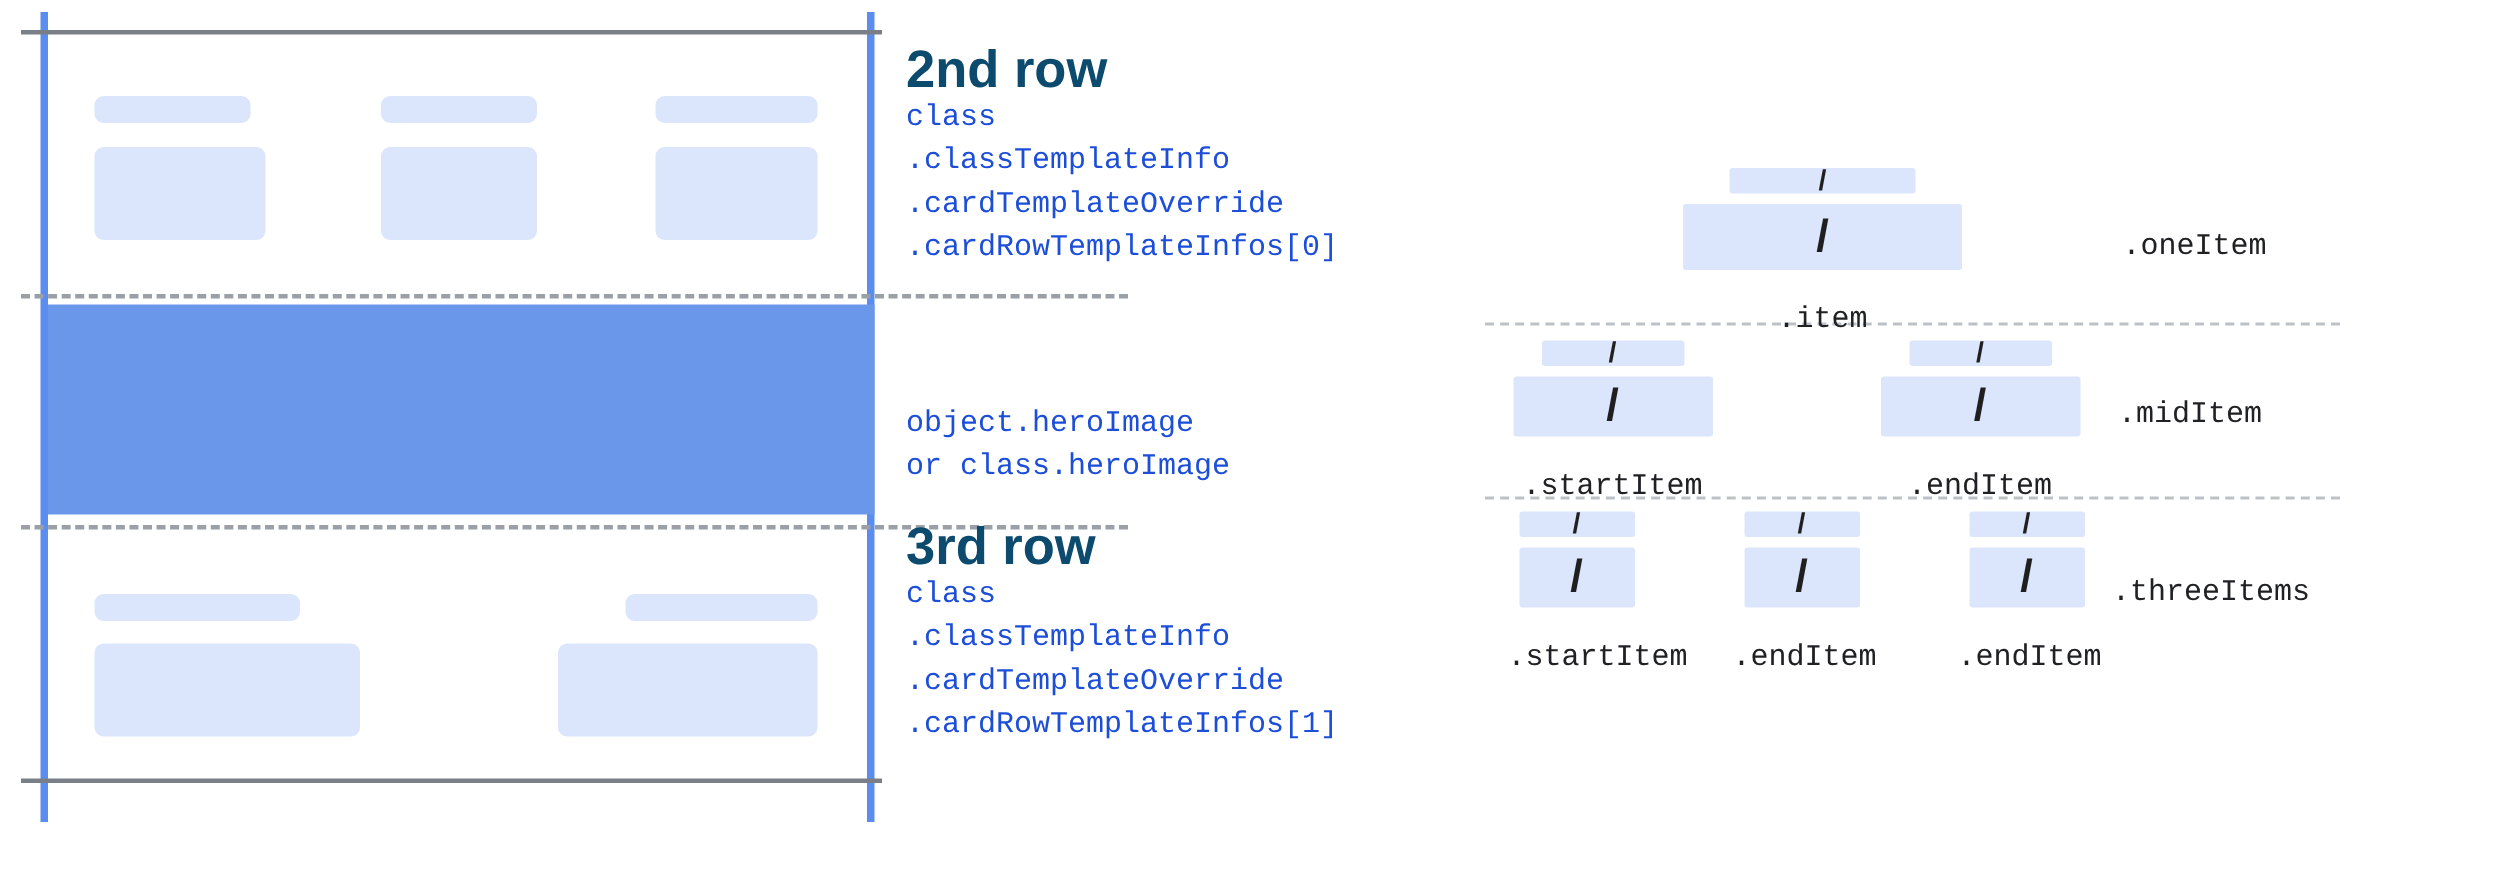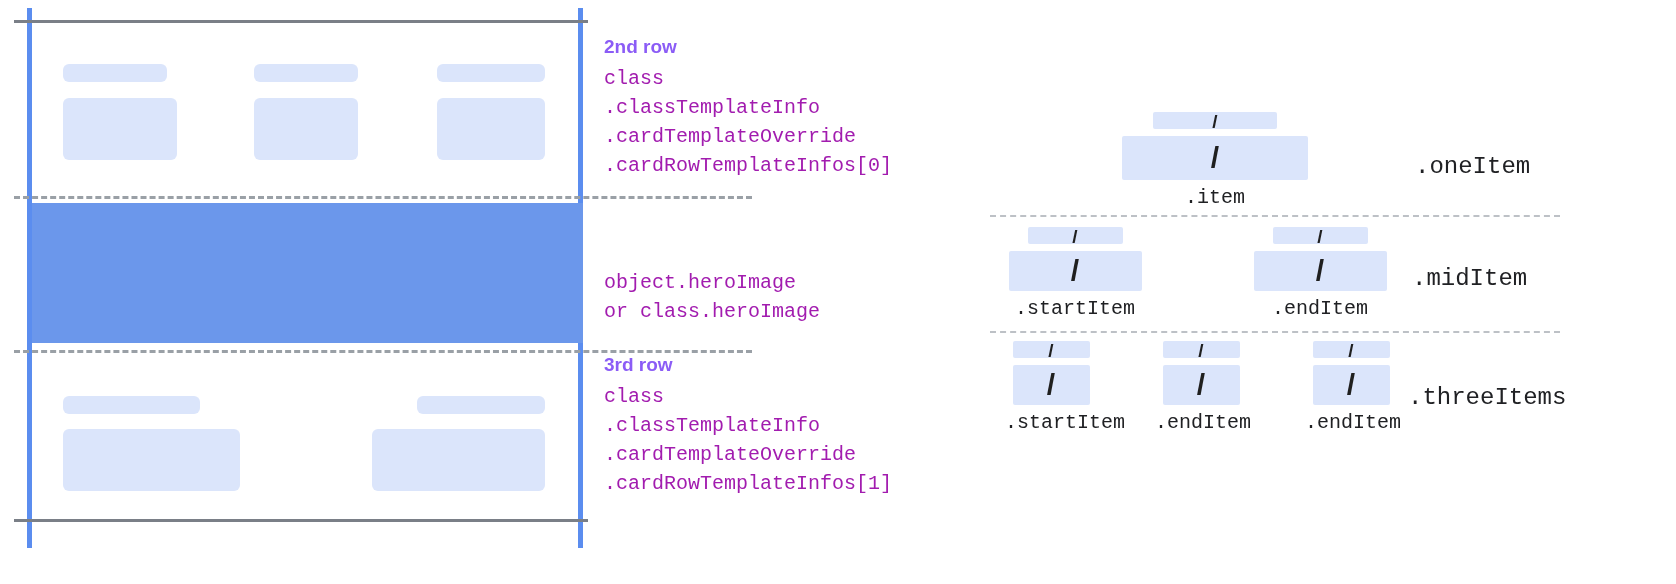--- a/index.html
+++ b/index.html
@@ -86,29 +86,29 @@
   #r3c1-title { left: 63px;  top: 396px; width: 137px; }
   #r3c1-body  { left: 63px;  top: 429px; width: 177px; }
   #r3c2-title { left: 417px; top: 396px; width: 128px; }
   #r3c2-body  { left: 372px; top: 429px; width: 173px; }
 
   
   .annot { position: absolute; }
   .annot-heading {
     font-family: "Liberation Sans", sans-serif;
     font-weight: bold;
-    font-size: 19px;
-    color: #8b5cf6;
+    font-size: 35px;
+    color: #0c4a6e;
     line-height: 34px;
     white-space: nowrap;
   }
   .annot-code {
     font-family: "Liberation Mono", monospace;
     font-size: 20px;
-    color: #a21caf;
+    color: #1d4ed8;
     line-height: 29px;
     white-space: pre;
   }
   #annot-row2 { left: 604px; top: 30px; }
   #annot-hero { left: 604px; top: 268px; }
   #annot-row3 { left: 604px; top: 348px; }
 
   
   #right-diagram {
     position: absolute;
@@ -151,28 +151,28 @@
     line-height: 1;
   }
   .slash-sm { font-size: 19px; }
   .slash-lg { font-size: 30px; }
 
   .item-label {
     font-family: "Liberation Mono", monospace;
     font-size: 20px;
     color: #202124;
     text-align: center;
-    margin-top: 6px;
+    margin-top: 22px;
     white-space: nowrap;
   }
 
   .variant-label {
     position: absolute;
     font-family: "Liberation Mono", monospace;
-    font-size: 24px;
+    font-size: 20px;
     color: #202124;
     white-space: nowrap;
   }
 
   
   #grp-one      { left: 150px; top: 112px; width: 210px; }
   #grp-one .item-top  { width: 124px; }
   #grp-one .item-main { width: 186px; height: 44px; }
   #lbl-one-item { left: 1415px; top: 153px; }
 

